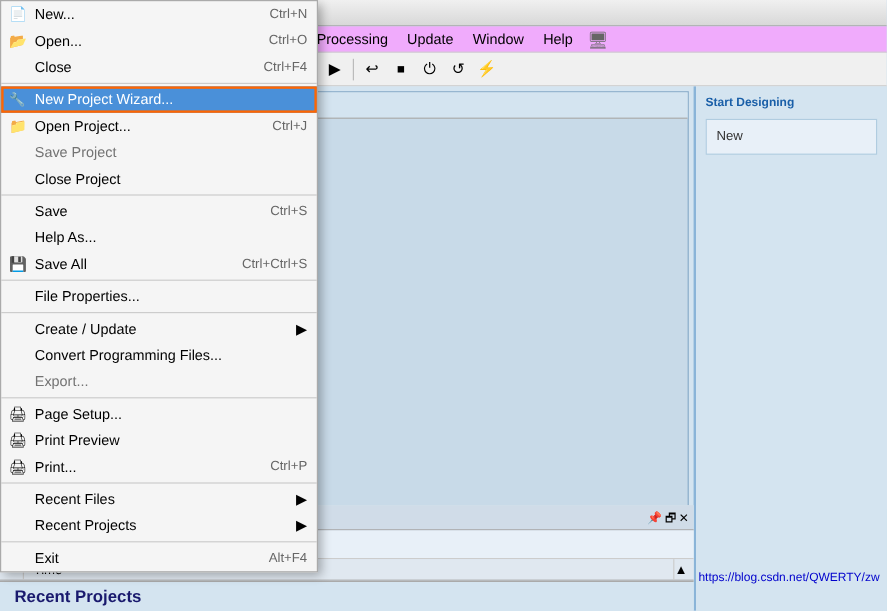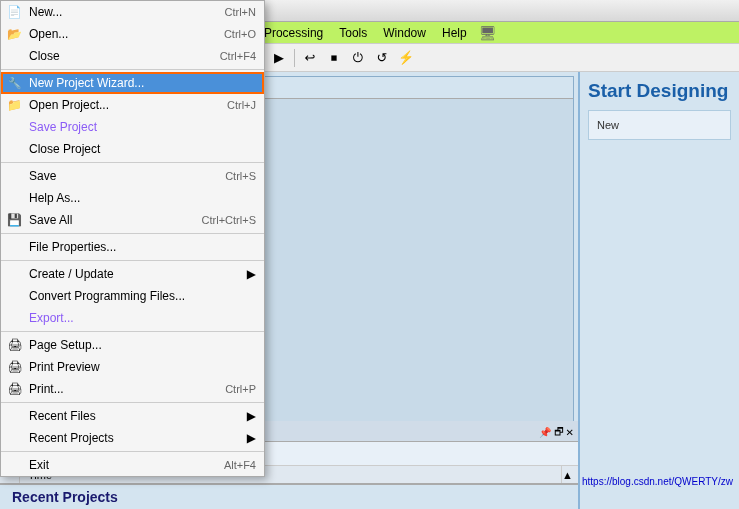--- a/index.html
+++ b/index.html
@@ -33,21 +33,21 @@
       display: flex;
       align-items: center;
       justify-content: center;
       font-size: 9px;
       color: white;
       font-weight: bold;
     }
 
     
     .menu-bar {
-      background: #bef264;
+      background: #f0abfc;
       height: 22px;
       display: flex;
       align-items: center;
       border-bottom: 1px solid #ccc;
       padding: 0 4px;
     }
     .menu-item {
       padding: 2px 8px;
       cursor: pointer;
       font-size: 12px;
@@ -114,21 +114,21 @@
 
     
     .right-panel {
       flex: 1;
       background: #d4e4f0;
       display: flex;
       flex-direction: column;
     }
     .start-designing {
       color: #1a5fa8;
-      font-size: 19px;
+      font-size: 10px;
       font-weight: bold;
       margin-bottom: 8px;
     }
     .design-card {
       background: #e8f0f8;
       border: 1px solid #b0cce0;
       padding: 8px;
       margin: 4px 0;
       font-size: 11px;
       color: #333;
@@ -172,21 +172,21 @@
     }
     .file-menu-item .shortcut {
       margin-left: auto;
       color: #666;
       font-size: 11px;
     }
     .file-menu-item .arrow {
       margin-left: auto;
     }
     .file-menu-item.disabled {
-      color: #8b5cf6;
+      color: #737373;
       cursor: default;
     }
     .file-menu-separator {
       height: 1px;
       background: #ccc;
       margin: 2px 0;
     }
     .file-menu-item .item-icon {
       position: absolute;
       left: 6px;
@@ -293,21 +293,21 @@
   <span>Quartus II 64-Bit</span>
 </div>
 
 <div class="menu-bar">
   <div class="menu-item active">File</div>
   <div class="menu-item">Edit</div>
   <div class="menu-item">View</div>
   <div class="menu-item">Project</div>
   <div class="menu-item">Assignments</div>
   <div class="menu-item">Processing</div>
-  <div class="menu-item">Tools</div>
+  <div class="menu-item">Update</div>
   <div class="menu-item">Window</div>
   <div class="menu-item">Help</div>
   <span style="margin-left:4px; color:#666; font-size:14px;">🖥</span>
 </div>
 
 <div class="toolbar">
   <button class="toolbar-btn" title="New">📄</button>
   <button class="toolbar-btn" title="Open">📂</button>
   <button class="toolbar-btn" title="Save">💾</button>
   <div class="toolbar-separator"></div>

